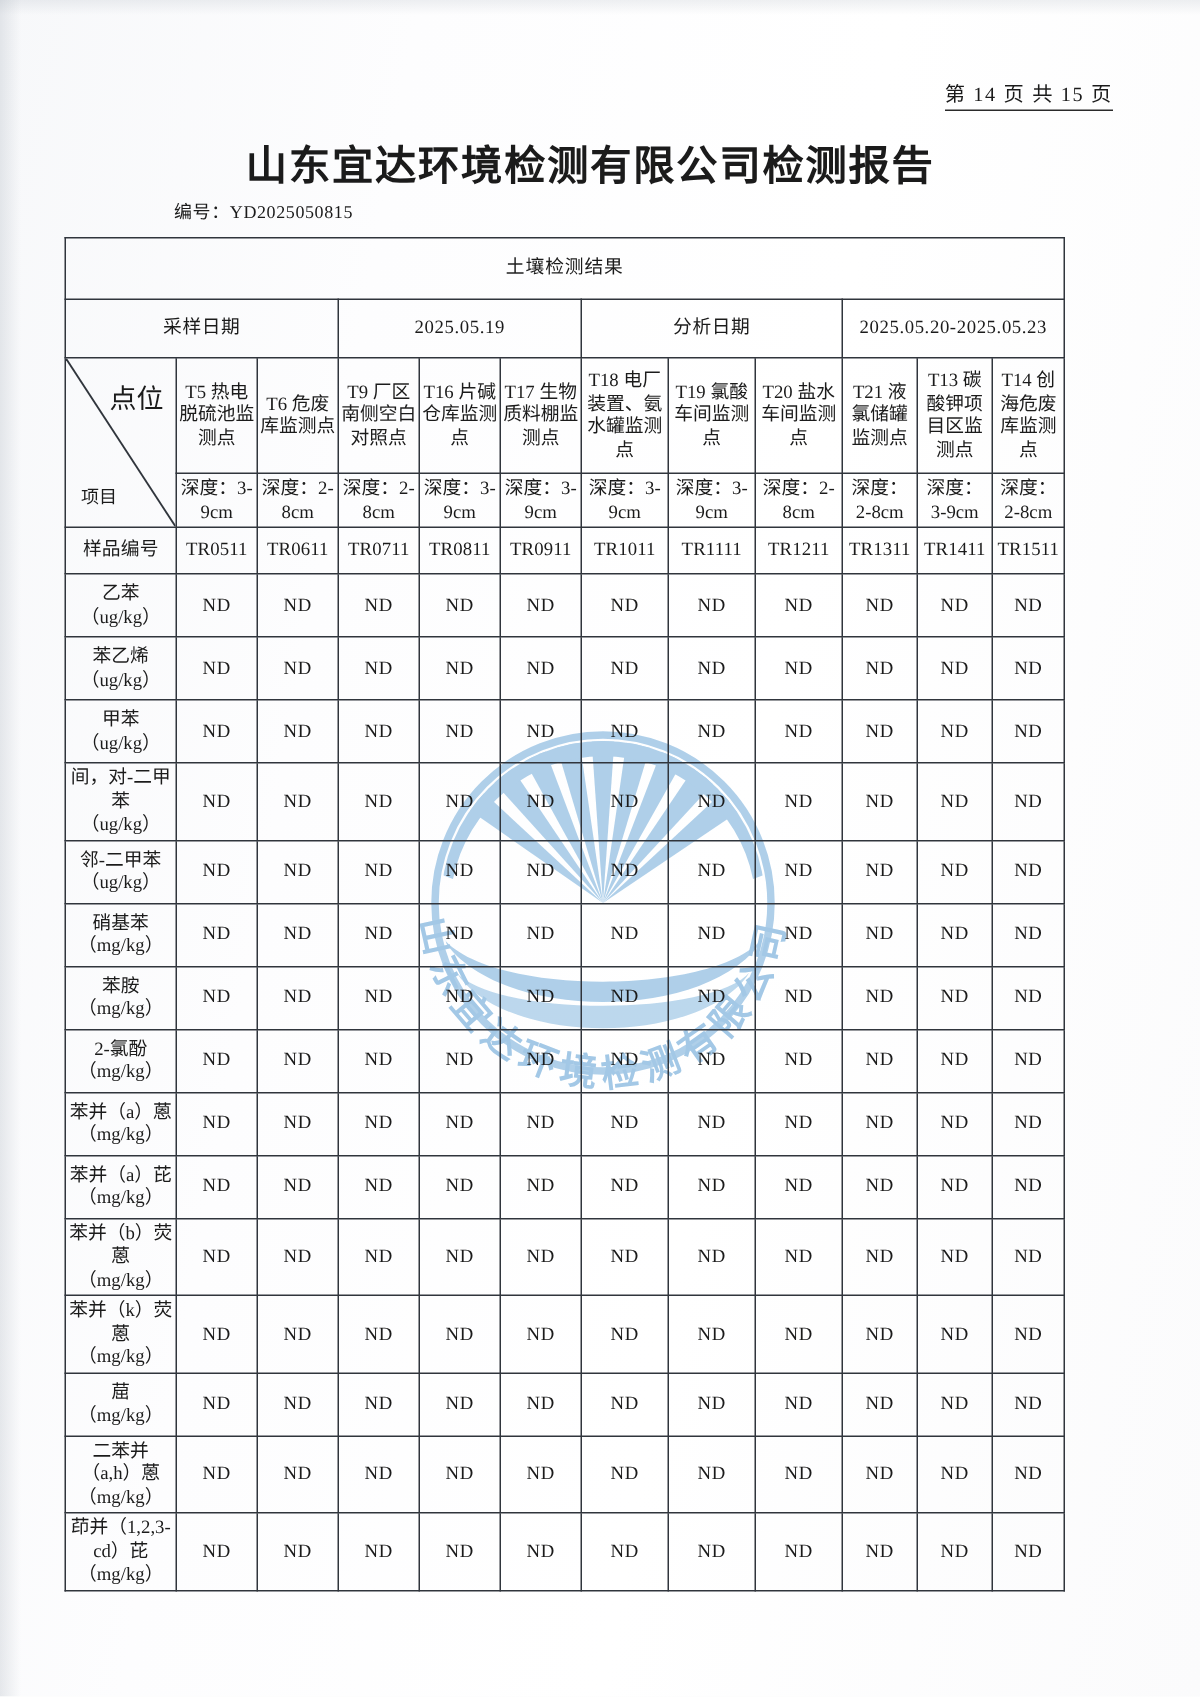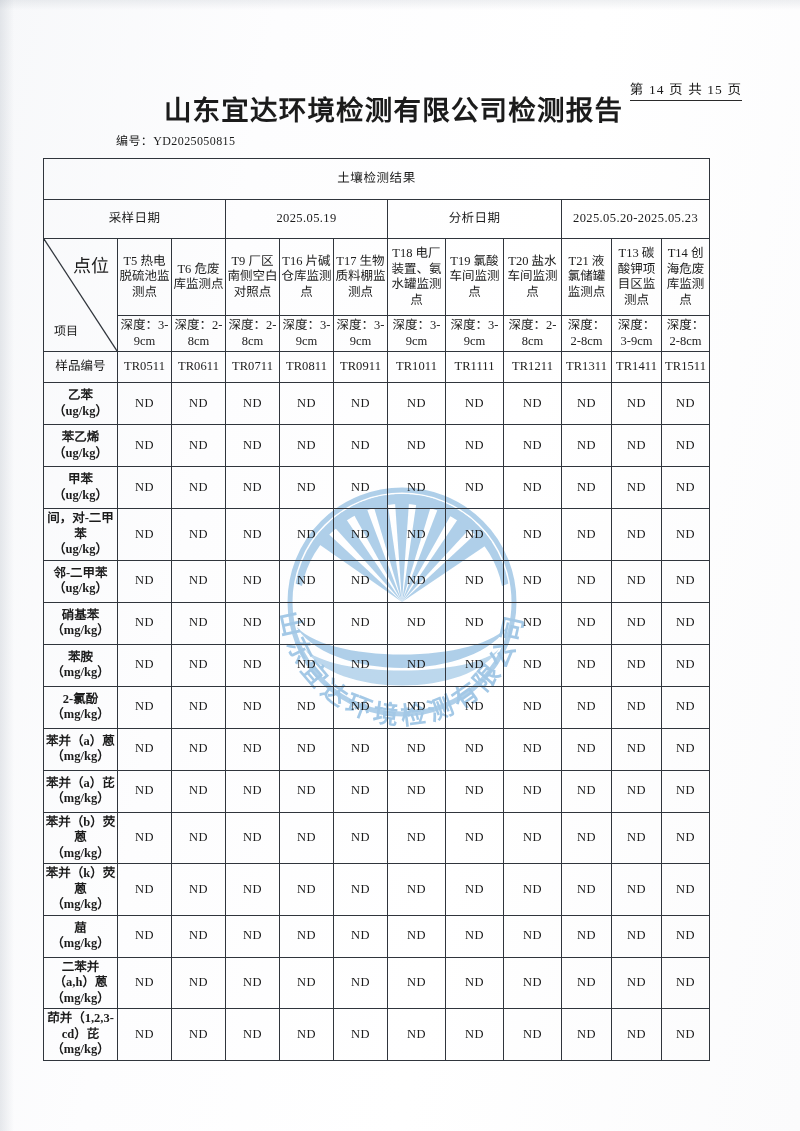--- a/index.html
+++ b/index.html
@@ -44,21 +44,20 @@
   
   .page-num {
     position: absolute;
     right: 58px;
     top: 51px;
     font-size: 13.5px;
     letter-spacing: 1.1px;
     border-bottom: 1.6px solid #2a2a2a;
     padding-bottom: 2px;
     white-space: nowrap;
-    margin-top: 27px;
   }
 
   
   .report-title {
     position: absolute;
     left: 0; right: 13px;
     top: 88px;
     text-align: center;
     font-size: 27.5px;
     font-weight: bold;
@@ -158,21 +157,20 @@
   }
   .sample-no {
     height: 26px;
     font-size: 13px;
     letter-spacing: 0.1px;
   }
   .row-label {
     font-size: 12.8px;
     line-height: 1.25;
     padding: 3px 0;
-    font-weight: bold;
   }
   .val-nd {
     font-size: 13.2px;
     letter-spacing: 0.4px;
   }
   .data-row td { height: 37px; }
   .data-row.tall td { height: 44px; }
 </style>
 </head>
 <body>

